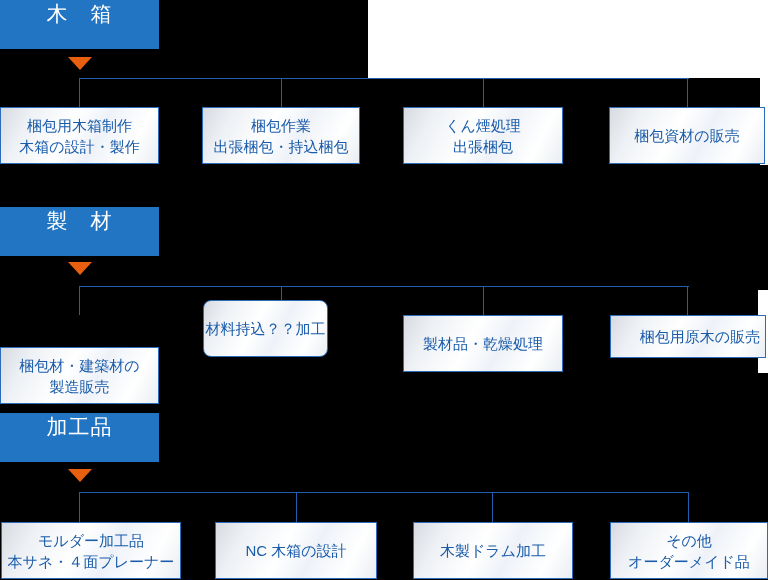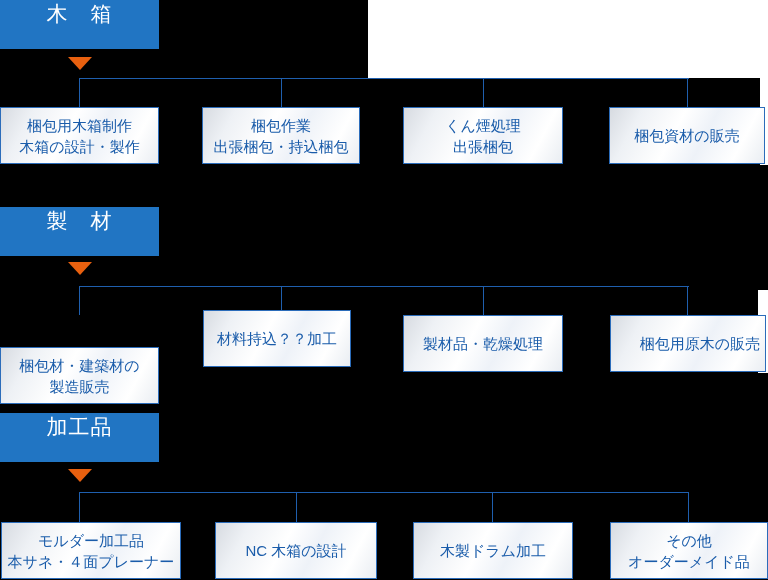--- a/index.html
+++ b/index.html
@@ -60,27 +60,27 @@
   <div class="hline" style="top:286px;"></div>
   <div class="vline" style="left:79px;top:286px;height:29px;"></div>
   <div class="vline" style="left:281px;top:286px;height:29px;"></div>
   <div class="vline" style="left:483px;top:286px;height:29px;"></div>
   <div class="vline" style="left:687px;top:286px;height:29px;"></div>
 
   <div class="node" style="left:0;top:315px;width:159px;height:57px;margin-top:32px;">
     <span>梱包材・建築材の</span>
     <span>製造販売</span>
   </div>
-  <div class="node" style="left:203px;top:310px;width:148px;height:57px;">
+  <div class="node" style="left:203px;top:300px;width:125px;height:57px;border-radius:8px;">
     <span>材料持込？？加工</span>
   </div>
   <div class="node" style="left:403px;top:315px;width:160px;height:57px;">
     <span>製材品・乾燥処理</span>
   </div>
-  <div class="node" style="left:610px;top:315px;width:156px;height:57px;padding-left:24px;">
+  <div class="node" style="left:610px;top:315px;width:156px;height:43px;padding-left:24px;">
     <span>梱包用原木の販売</span>
   </div>
 
   <div class="hdr" style="top:413px;">
     <span>加工品</span>
   </div>
   <div class="arrow" style="top:469px;"></div>
   <div class="hline" style="top:492px;"></div>
   <div class="vline" style="left:79px;top:492px;height:30px;"></div>
   <div class="vline" style="left:296px;top:492px;height:30px;"></div>

